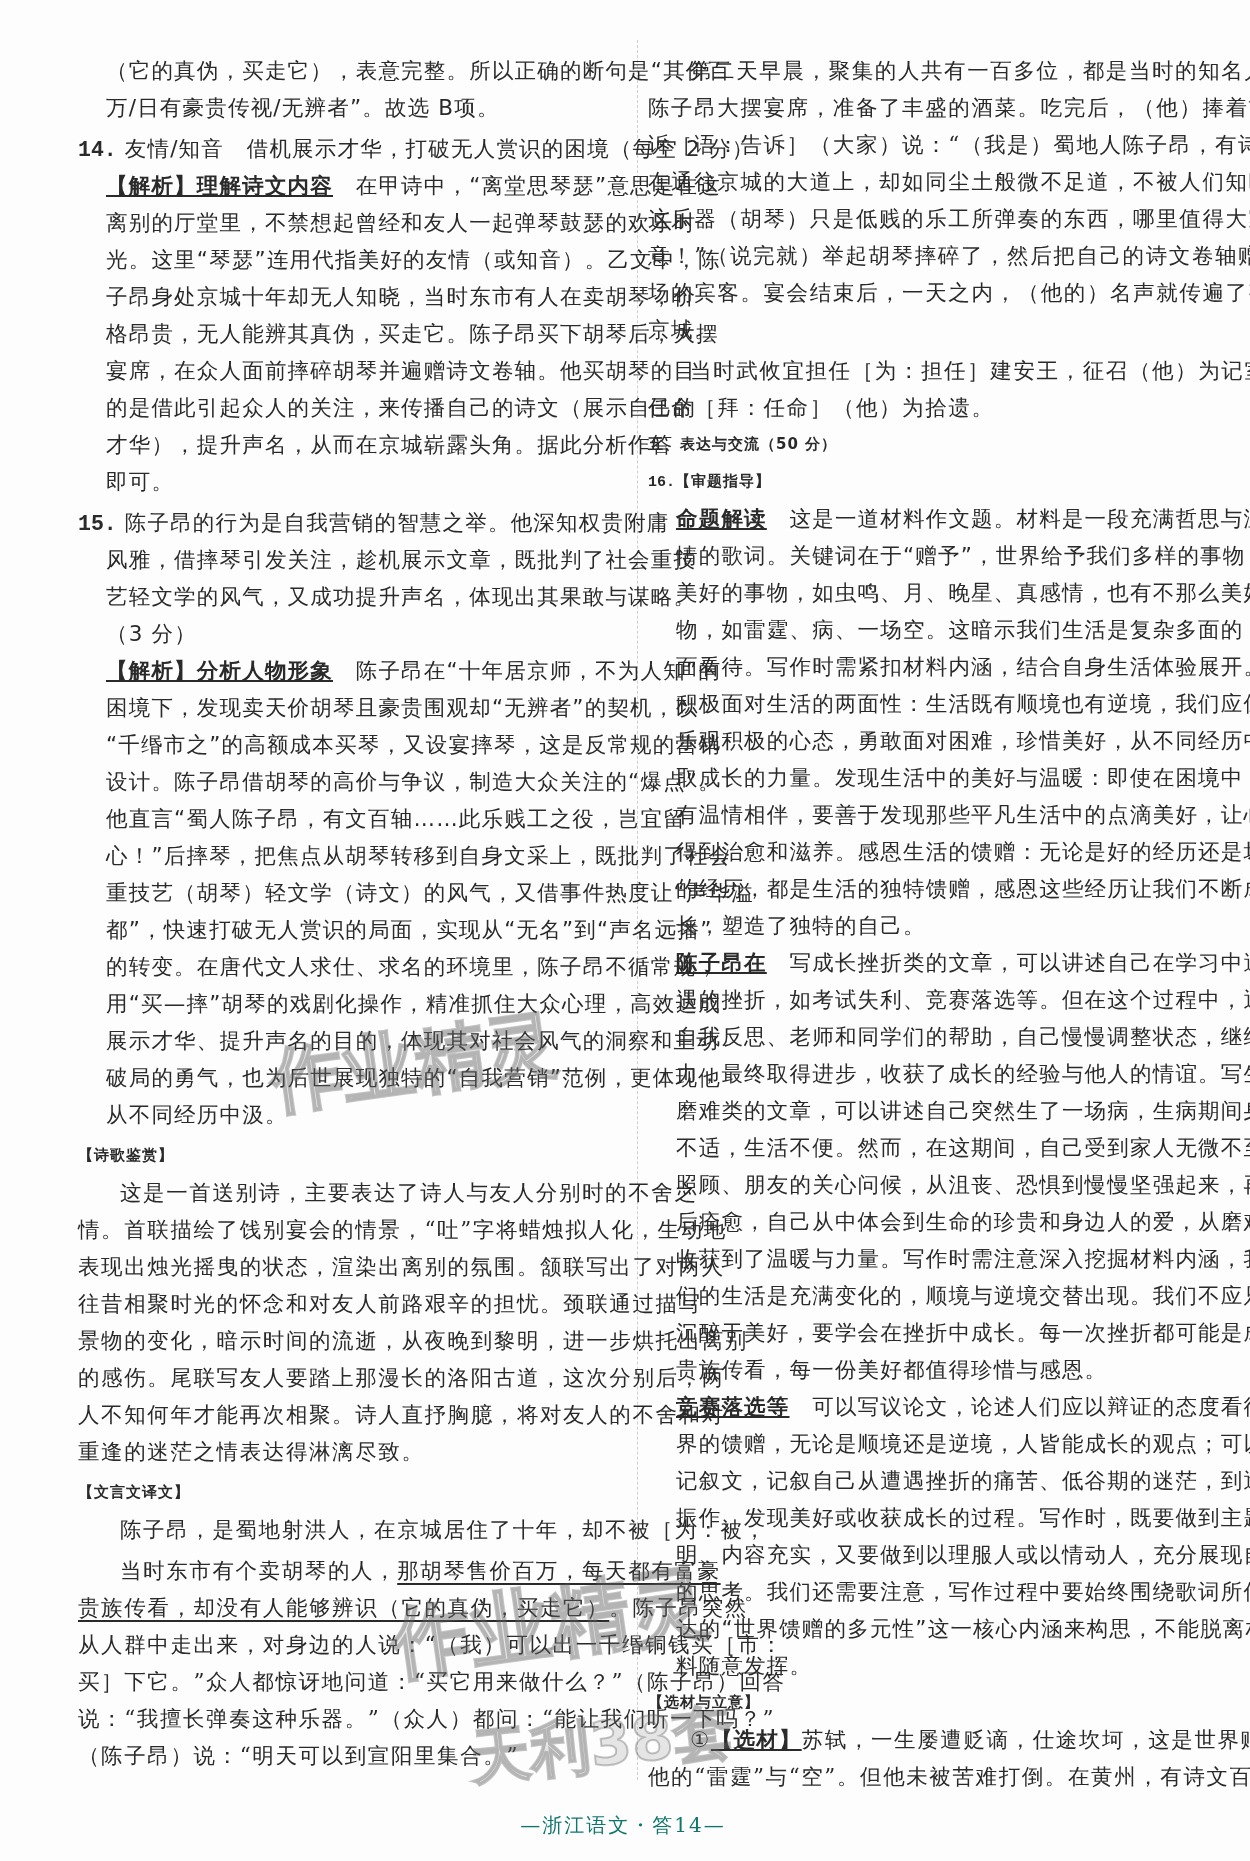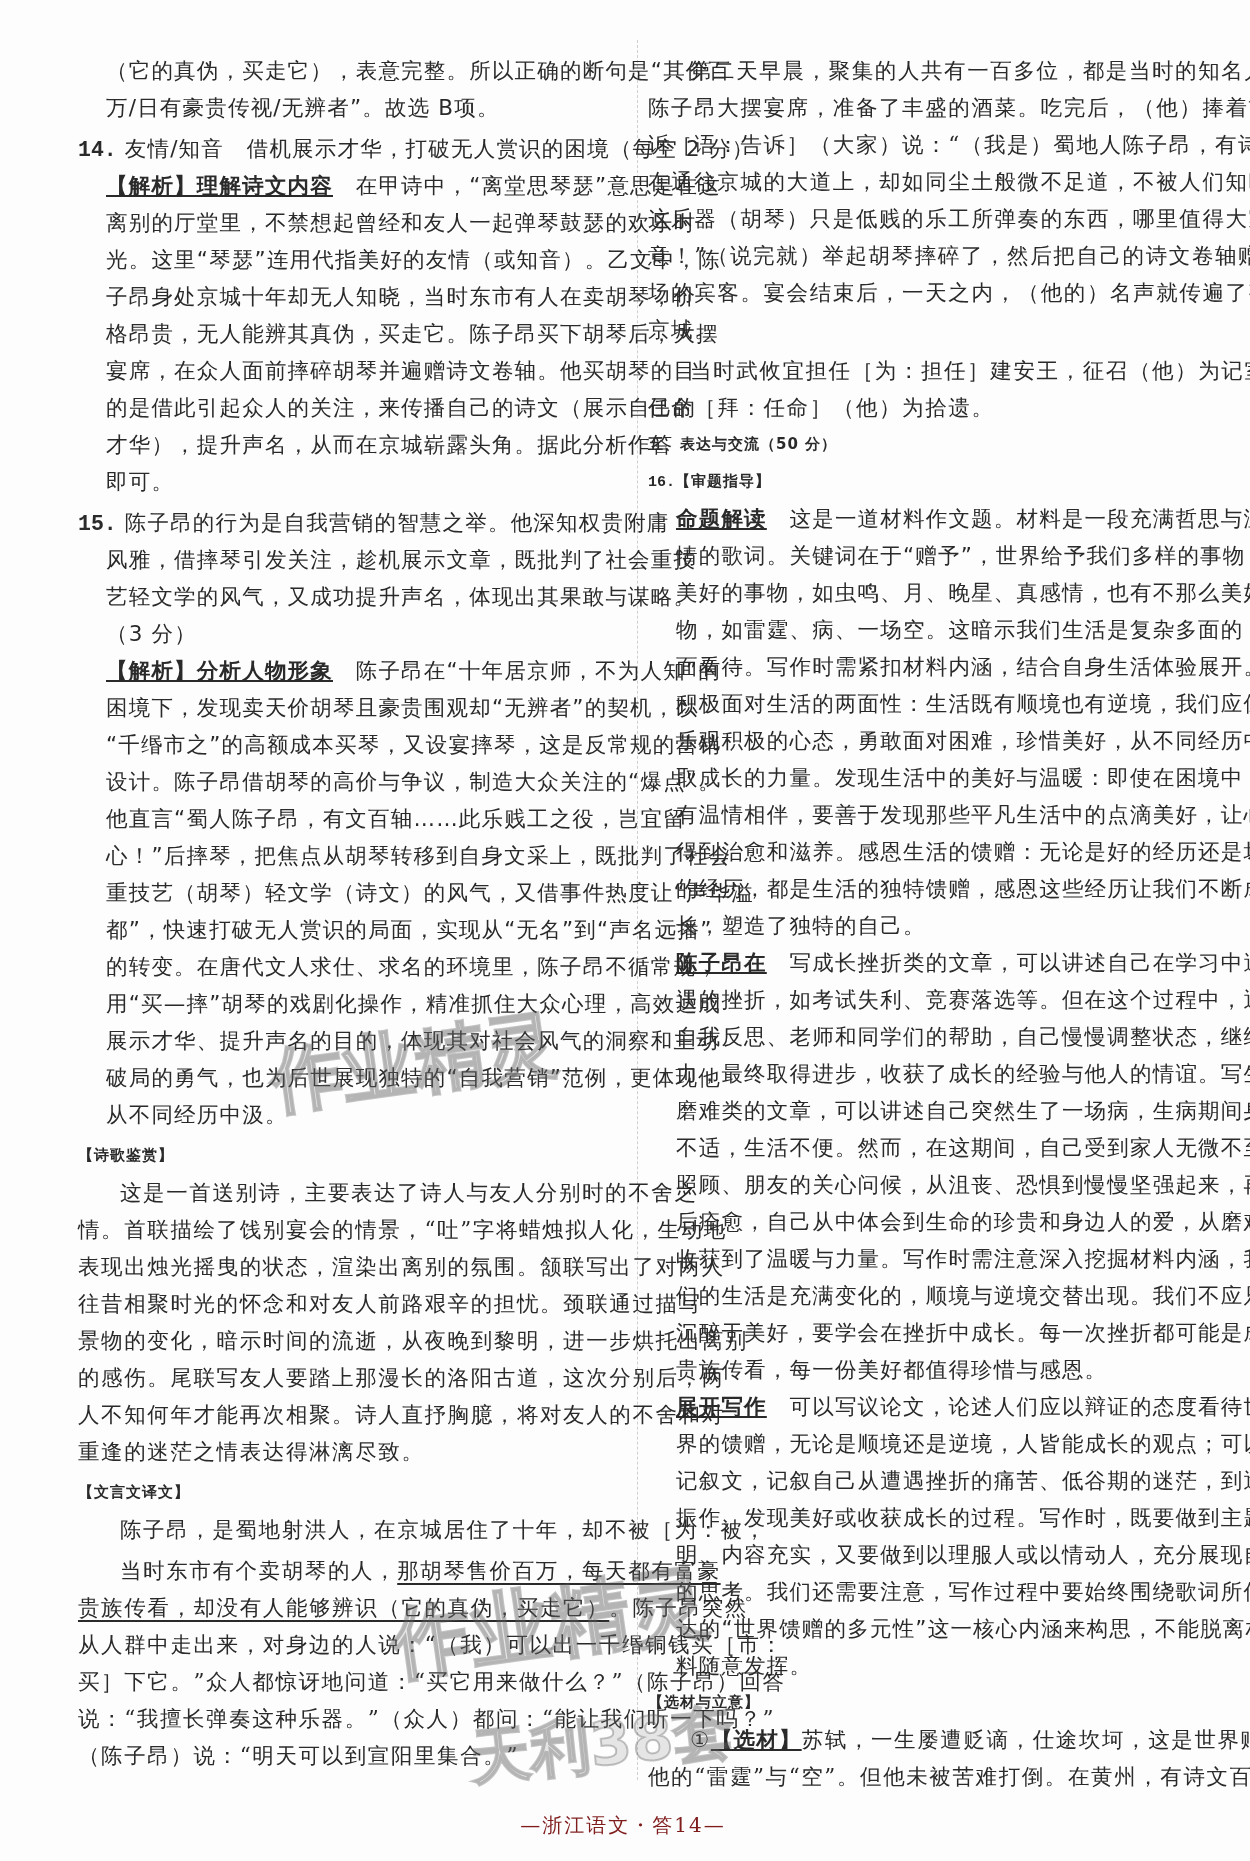--- a/index.html
+++ b/index.html
@@ -26,21 +26,21 @@
   .kai { font-family: "DejaVu Serif", "Liberation Serif", serif; }
   .ind1 { padding-left: 28px; }
   .qnum { font-family: Liberation Mono, monospace; font-weight: bold; letter-spacing: 0; text-align: right; }
   .bold { font-weight: bold; text-decoration: underline; }
   .heading { font-size: 15px; line-height: 37px; height: 37px; font-weight: bold; white-space: nowrap;
              font-family: "DejaVu Sans", "Liberation Sans", sans-serif; letter-spacing: 1px; }
   .u { text-decoration: underline; text-underline-offset: 5px; }
   .gap-sm { height: 4px; }
   .footer {
     position: absolute; top: 1812px; left: 0; width: 1246px; text-align: center;
-    font-size: 20px; letter-spacing: 2px; color: #7f1d1d;
+    font-size: 20px; letter-spacing: 2px; color: #0f766e;
     font-family: "DejaVu Serif", "Liberation Serif", serif;
   }
   .wm {
     position: absolute; color: rgba(120,120,120,0.18); font-weight: bold;
     font-family: "DejaVu Sans", "Liberation Sans", sans-serif;
     pointer-events: none; white-space: nowrap;
     -webkit-text-stroke: 2px rgba(90,90,90,0.35);
   }
 </style>
 </head>
@@ -164,21 +164,21 @@
     <div class="line sans ind1">磨难类的文章，可以讲述自己突然生了一场病，生病期间身体</div>
     <div class="line sans ind1">不适，生活不便。然而，在这期间，自己受到家人无微不至的</div>
     <div class="line sans ind1">照顾、朋友的关心问候，从沮丧、恐惧到慢慢坚强起来，再到最</div>
     <div class="line sans ind1">后痊愈，自己从中体会到生命的珍贵和身边人的爱，从磨难中</div>
     <div class="line sans ind1">收获到了温暖与力量。写作时需注意深入挖掘材料内涵，我</div>
     <div class="line sans ind1">们的生活是充满变化的，顺境与逆境交替出现。我们不应只</div>
     <div class="line sans ind1">沉醉于美好，要学会在挫折中成长。每一次挫折都可能是成</div>
     <div class="line sans ind1">贵族传看，每一份美好都值得珍惜与感恩。</div>
 
     <div class="line sans ind1">
-      <span class="bold">展开写作</span><span>　可以写议论文，论述人们应以辩证的态度看待世</span>
+      <span class="bold">竞赛落选等</span><span>　可以写议论文，论述人们应以辩证的态度看待世</span>
     </div>
     <div class="line sans ind1">界的馈赠，无论是顺境还是逆境，人皆能成长的观点；可以写</div>
     <div class="line sans ind1">记叙文，记叙自己从遭遇挫折的痛苦、低谷期的迷茫，到逐渐</div>
     <div class="line sans ind1">振作、发现美好或收获成长的过程。写作时，既要做到主题鲜</div>
     <div class="line sans ind1">明、内容充实，又要做到以理服人或以情动人，充分展现自己</div>
     <div class="line sans ind1">的思考。我们还需要注意，写作过程中要始终围绕歌词所传</div>
     <div class="line sans ind1">达的“世界馈赠的多元性”这一核心内涵来构思，不能脱离材</div>
     <div class="line sans ind1">料随意发挥。</div>
 
     <div class="heading">【选材与立意】</div>

